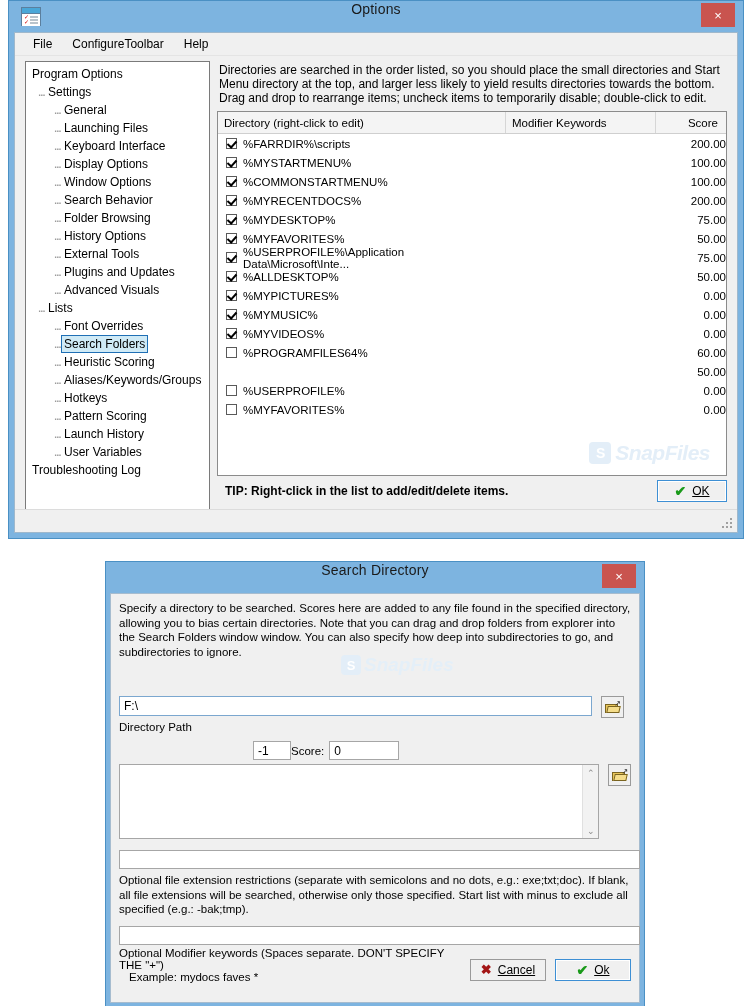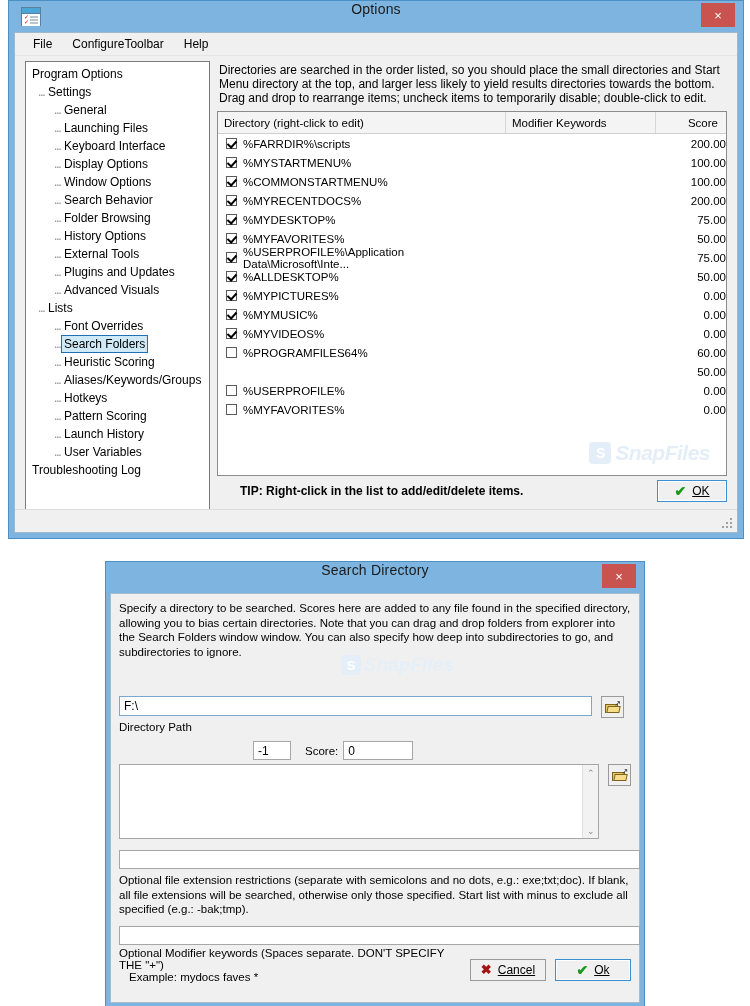--- a/index.html
+++ b/index.html
@@ -104,21 +104,21 @@
   .watermark{
     position:absolute;right:16px;bottom:10px;
     font-size:21px;font-weight:bold;font-style:italic;color:#e3eef8;
     letter-spacing:-.5px;user-select:none;display:flex;align-items:center;gap:4px;
   }
   .wm-logo{
     width:22px;height:22px;border-radius:4px;background:#e3eef8;color:#fff;
     font-size:14px;display:flex;align-items:center;justify-content:center;font-style:normal;
   }
   .tiprow{
-    position:absolute;left:211px;right:10px;bottom:4px;height:30px;
+    position:absolute;left:196px;right:10px;bottom:4px;height:30px;
     display:flex;align-items:center;justify-content:space-between;
   }
   .tiptext{font-size:12px;font-weight:bold;padding-left:14px;}
   .btn{
     background:#f0f0f0;border:1px solid #9a9a9a;height:22px;
     display:flex;align-items:center;justify-content:center;gap:6px;
     font-size:12px;cursor:pointer;box-sizing:border-box;
   }
   .btn.default{border:1px solid #3d8fd4;box-shadow:inset 0 0 0 1px #fff;}
   .btn .ok-tick{color:#1a9a1a;font-size:14px;font-weight:bold;}
@@ -421,21 +421,21 @@
             <span class="arrow">↗</span>
         </span>
       </div>
     </div>
     <div class="smalllbl" style="margin-top:3px;">Directory Path</div>
 
     <div class="row" style="margin-top:8px;padding-left:128px;">
       <div class="txtinput gray" style="width:38px;height:19px;margin-left:6px;">
         <span>-1</span>
       </div>
-      <span class="smalllbl" style="margin-left:14px;">Score:</span>
+      <span class="smalllbl" style="margin-left:0;">Score:</span>
       <div class="txtinput gray" style="width:70px;height:19px;margin-left:5px;">
         <span>0</span>
       </div>
     </div>
 
     <div class="row" style="margin-top:4px;align-items:flex-start;">
       <div class="ta-wrap" style="width:487px;height:75px;">
         <span style="position:absolute;left:4px;top:2px;font-size:12px;"></span>
         <div class="ta-scroll">
           <div class="arw up">⌃</div>

